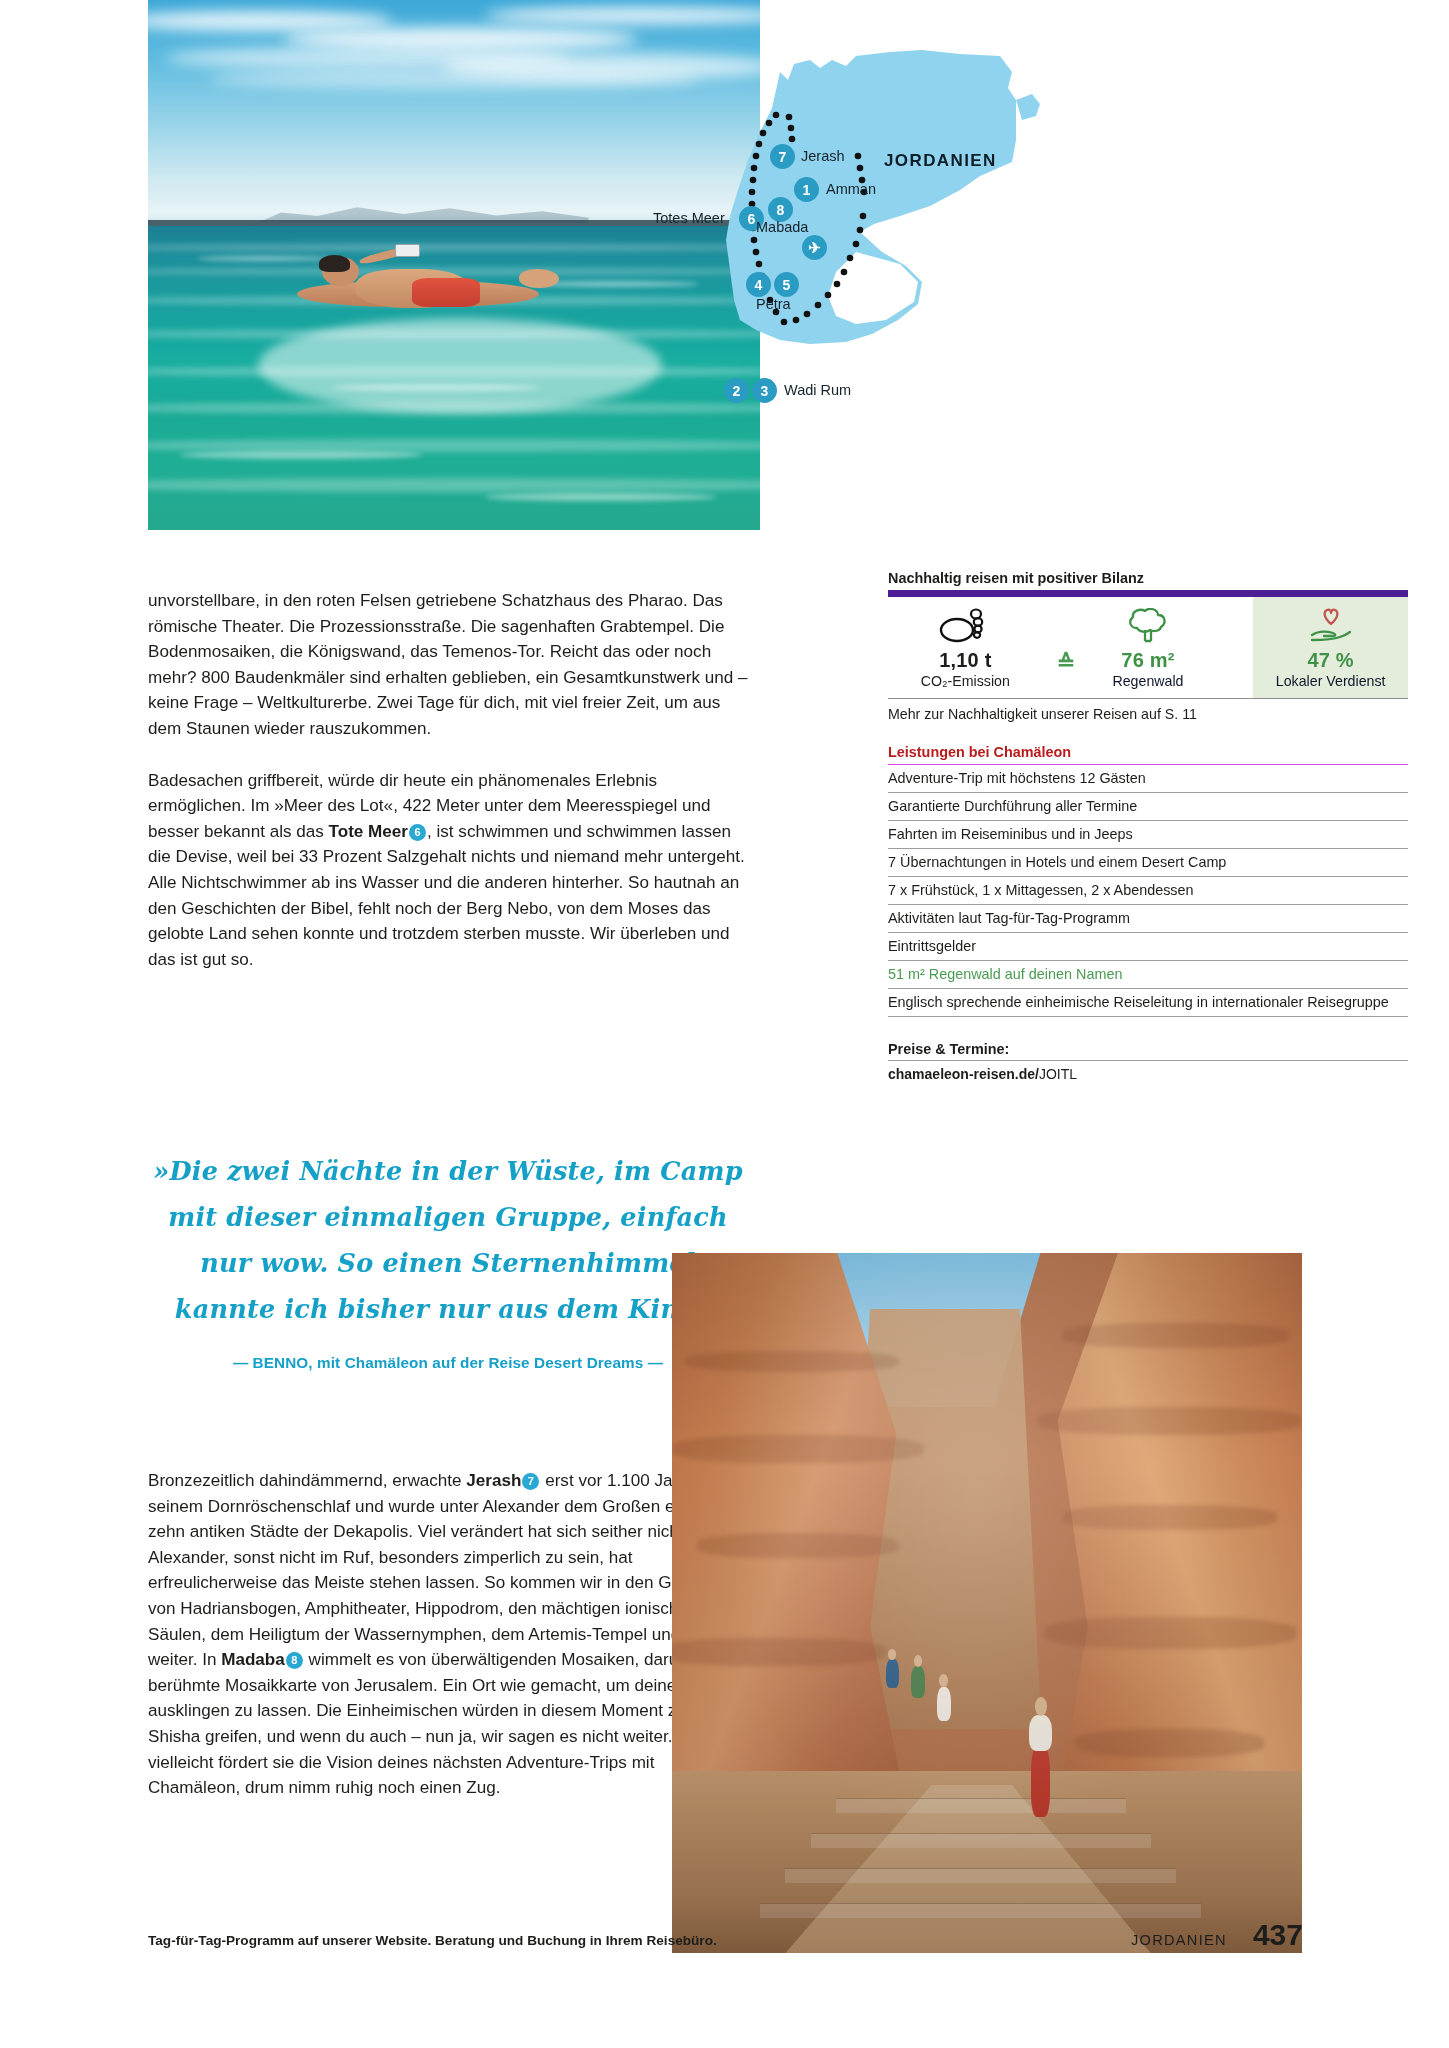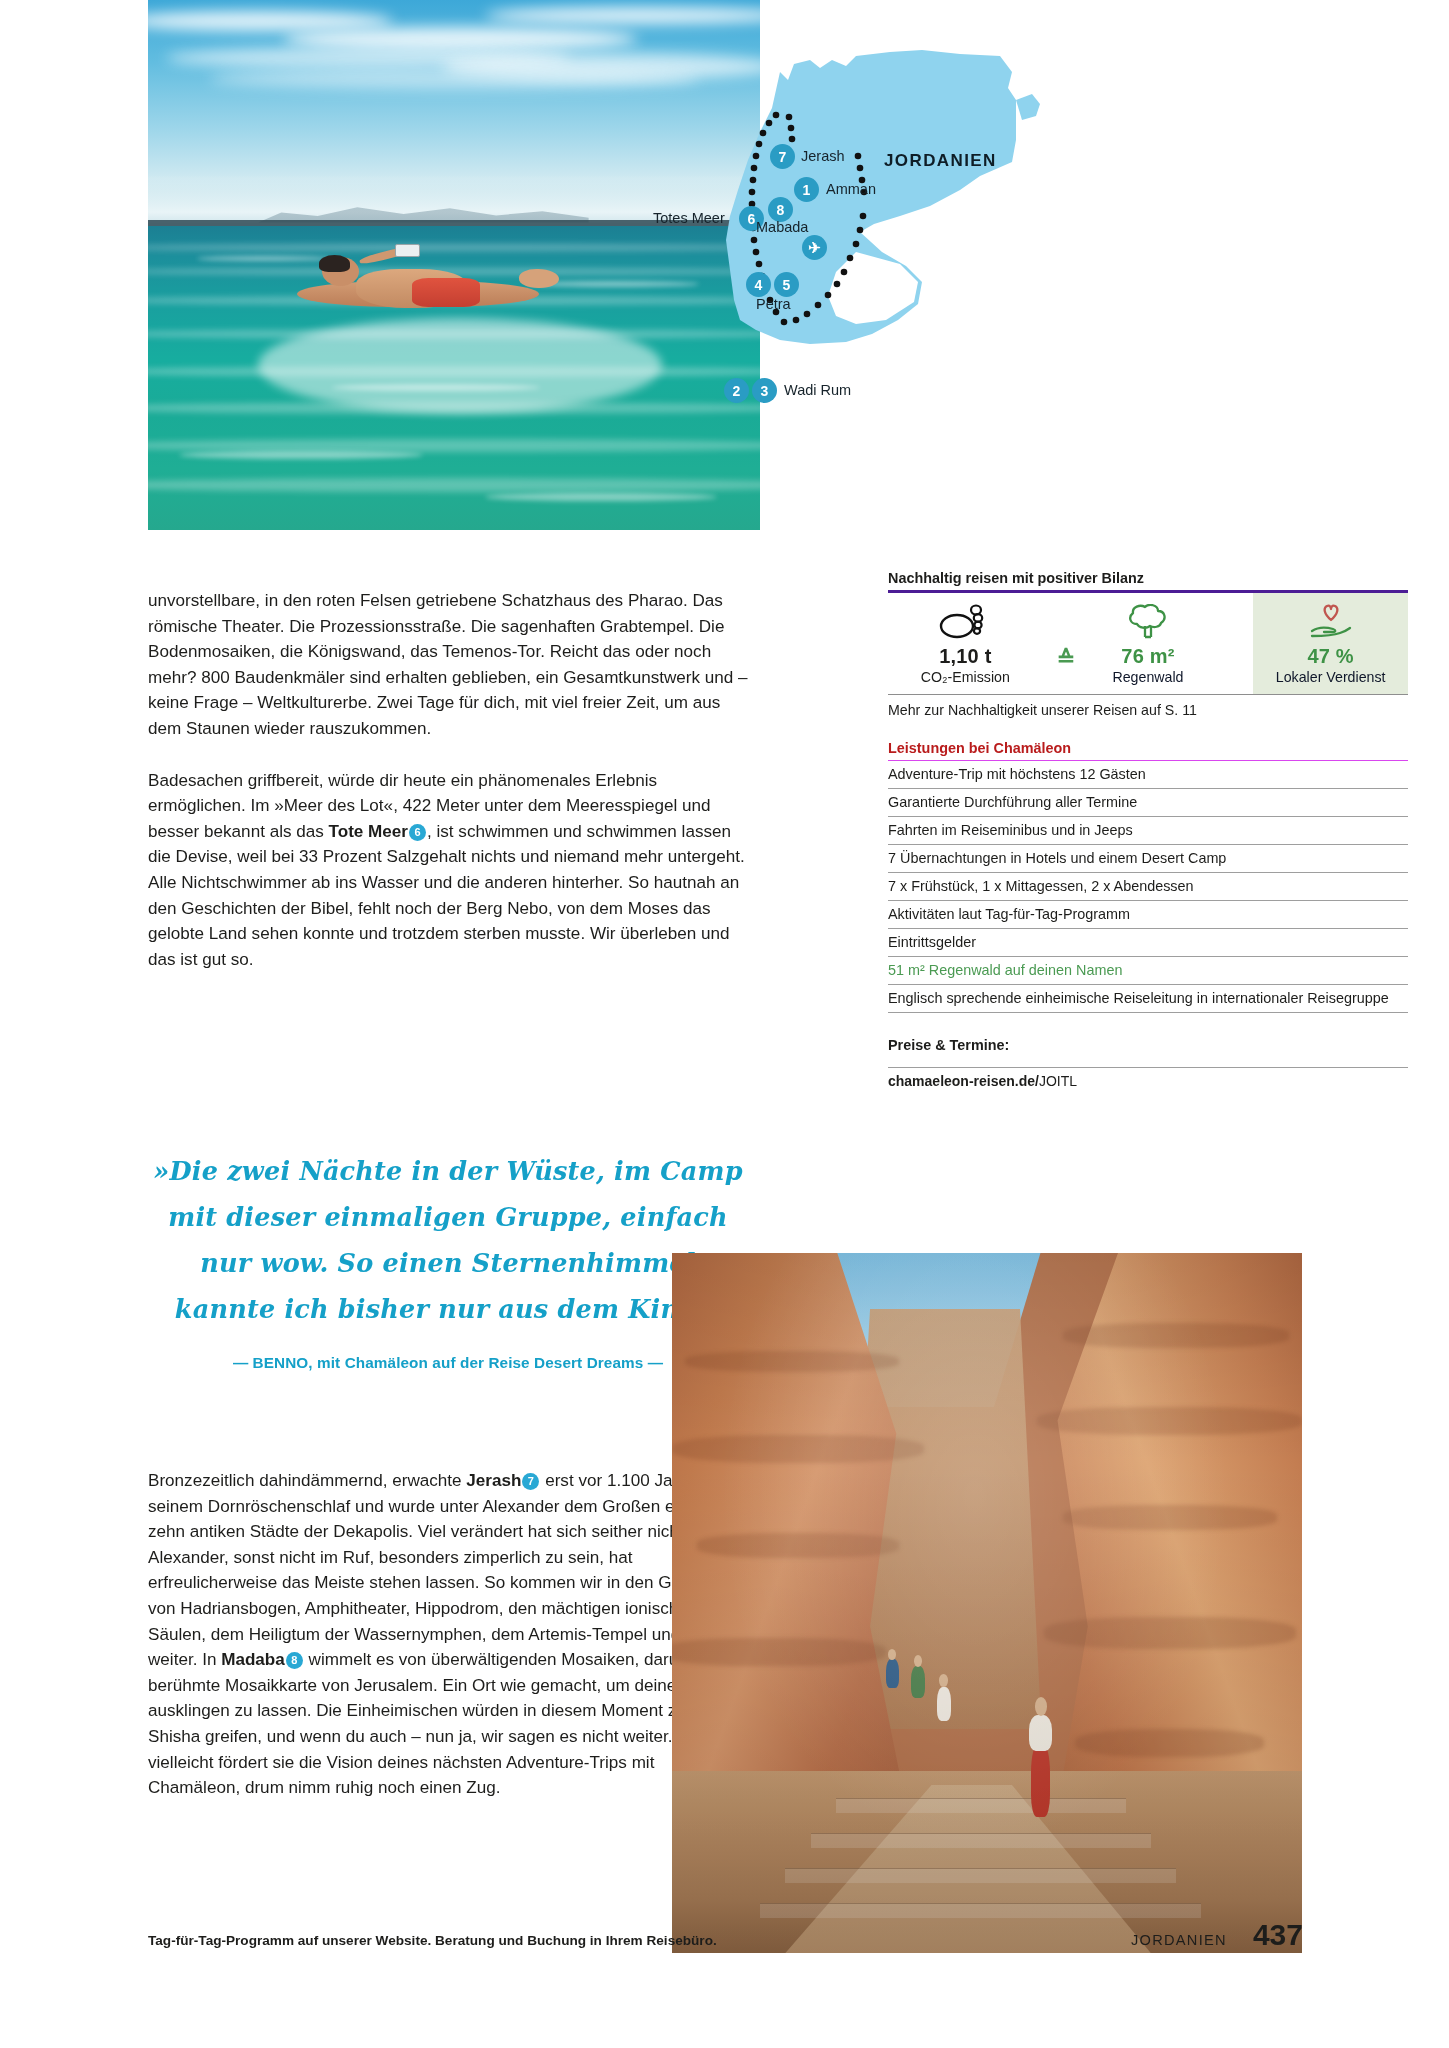--- a/index.html
+++ b/index.html
@@ -224,21 +224,21 @@
     font-weight: 700;
     color: #1d1d1b;
     padding-bottom: 4px;
     font-family: "Liberation Sans", sans-serif;
   }
 
   
   .sust {
     display: grid;
     grid-template-columns: 1fr 1fr 1fr;
-    border-top: 3px solid #4c1d95;
+    border-top: 7px solid #4c1d95;
     border-bottom: 1px solid #8e8e8e;
     gap: 28px;
   }
   .sust-cell {
     position:relative;
     padding: 11px 4px 9px 4px;
     text-align:center;
   }
   .sust-cell.highlight { background: #e4ecdc; }
   .sust-icon { height: 36px; display:flex; align-items:flex-end; justify-content:center; }
@@ -293,21 +293,21 @@
     border-bottom: 1px solid #d946ef;
     font-family: "Liberation Sans", sans-serif;
   }
 
   
   .prices { margin-top: 24px; }
   .price-head {
     font-size: 14.4px;
     font-weight: 700;
     color:#1d1d1b;
-    padding-bottom: 14px;
+    padding-bottom: 3px;
     border-bottom: 1px solid #9e9e9e;
     font-family: "Liberation Sans", sans-serif;
   }
   .price-main {
     font-size: 30px;
     font-weight: 700;
     color: #1d1d1b;
     padding: 5px 0 5px 0;
     border-bottom: 1px solid #9e9e9e;
     letter-spacing: .3px;

